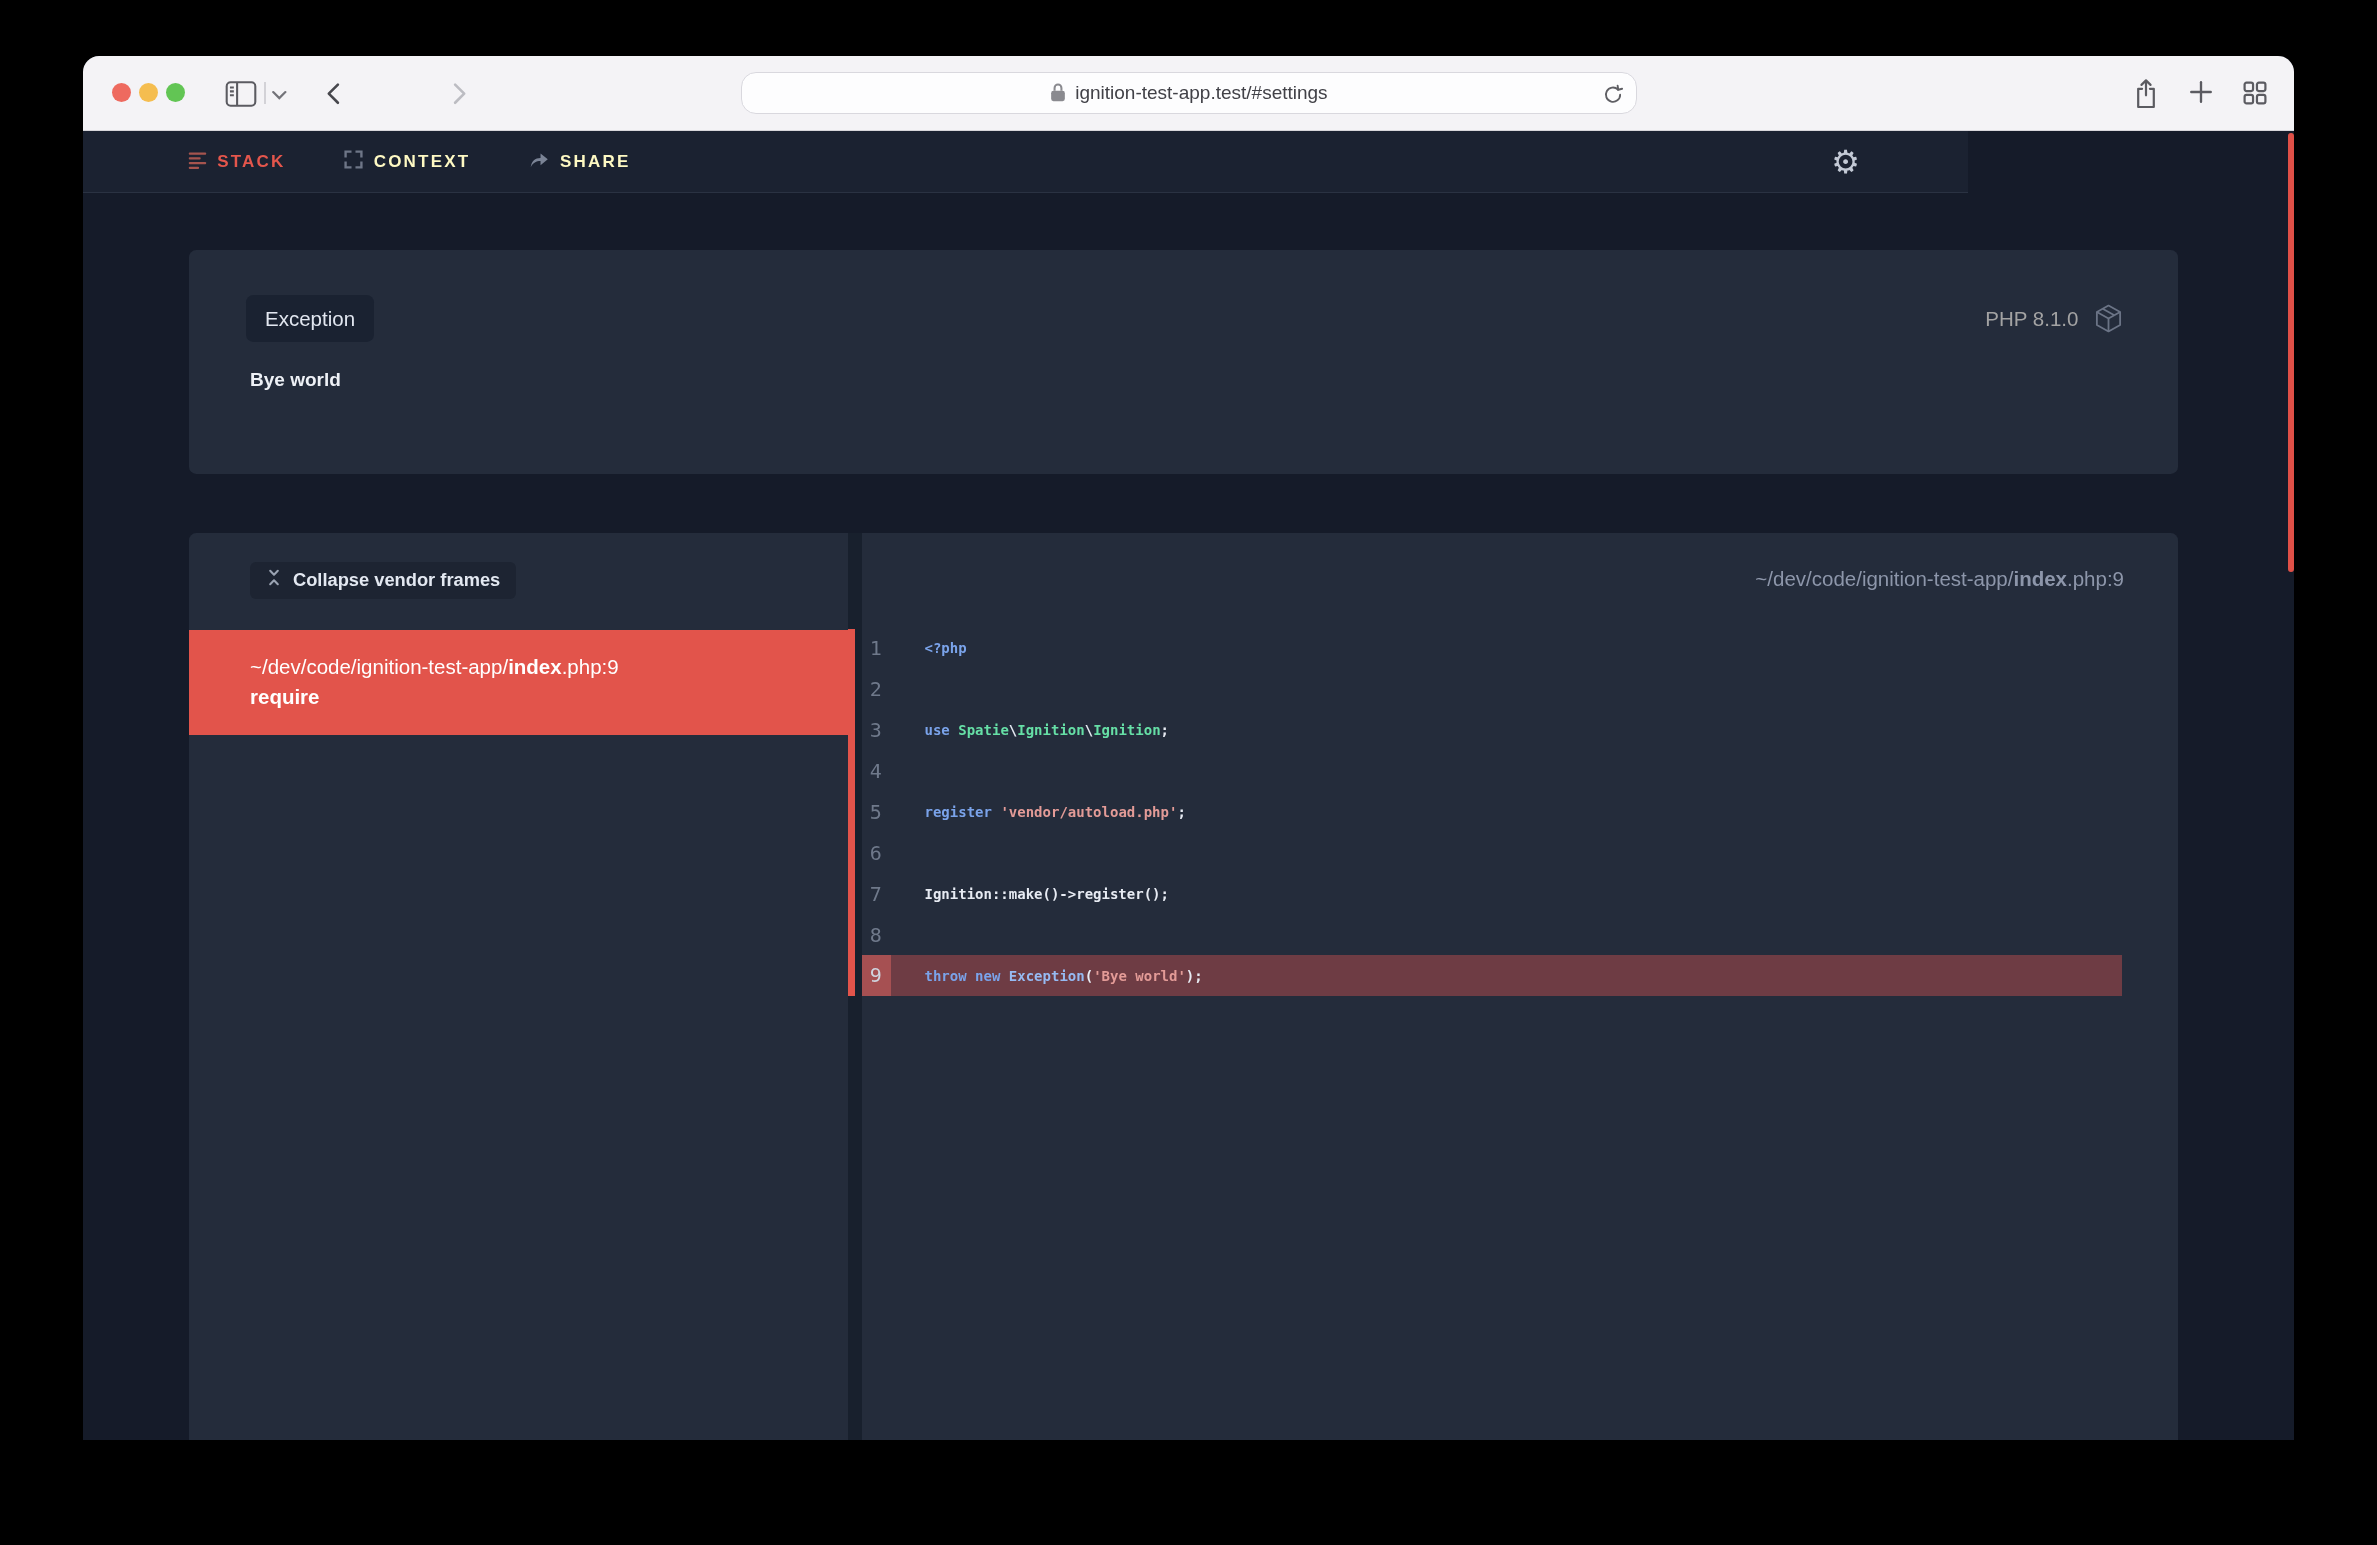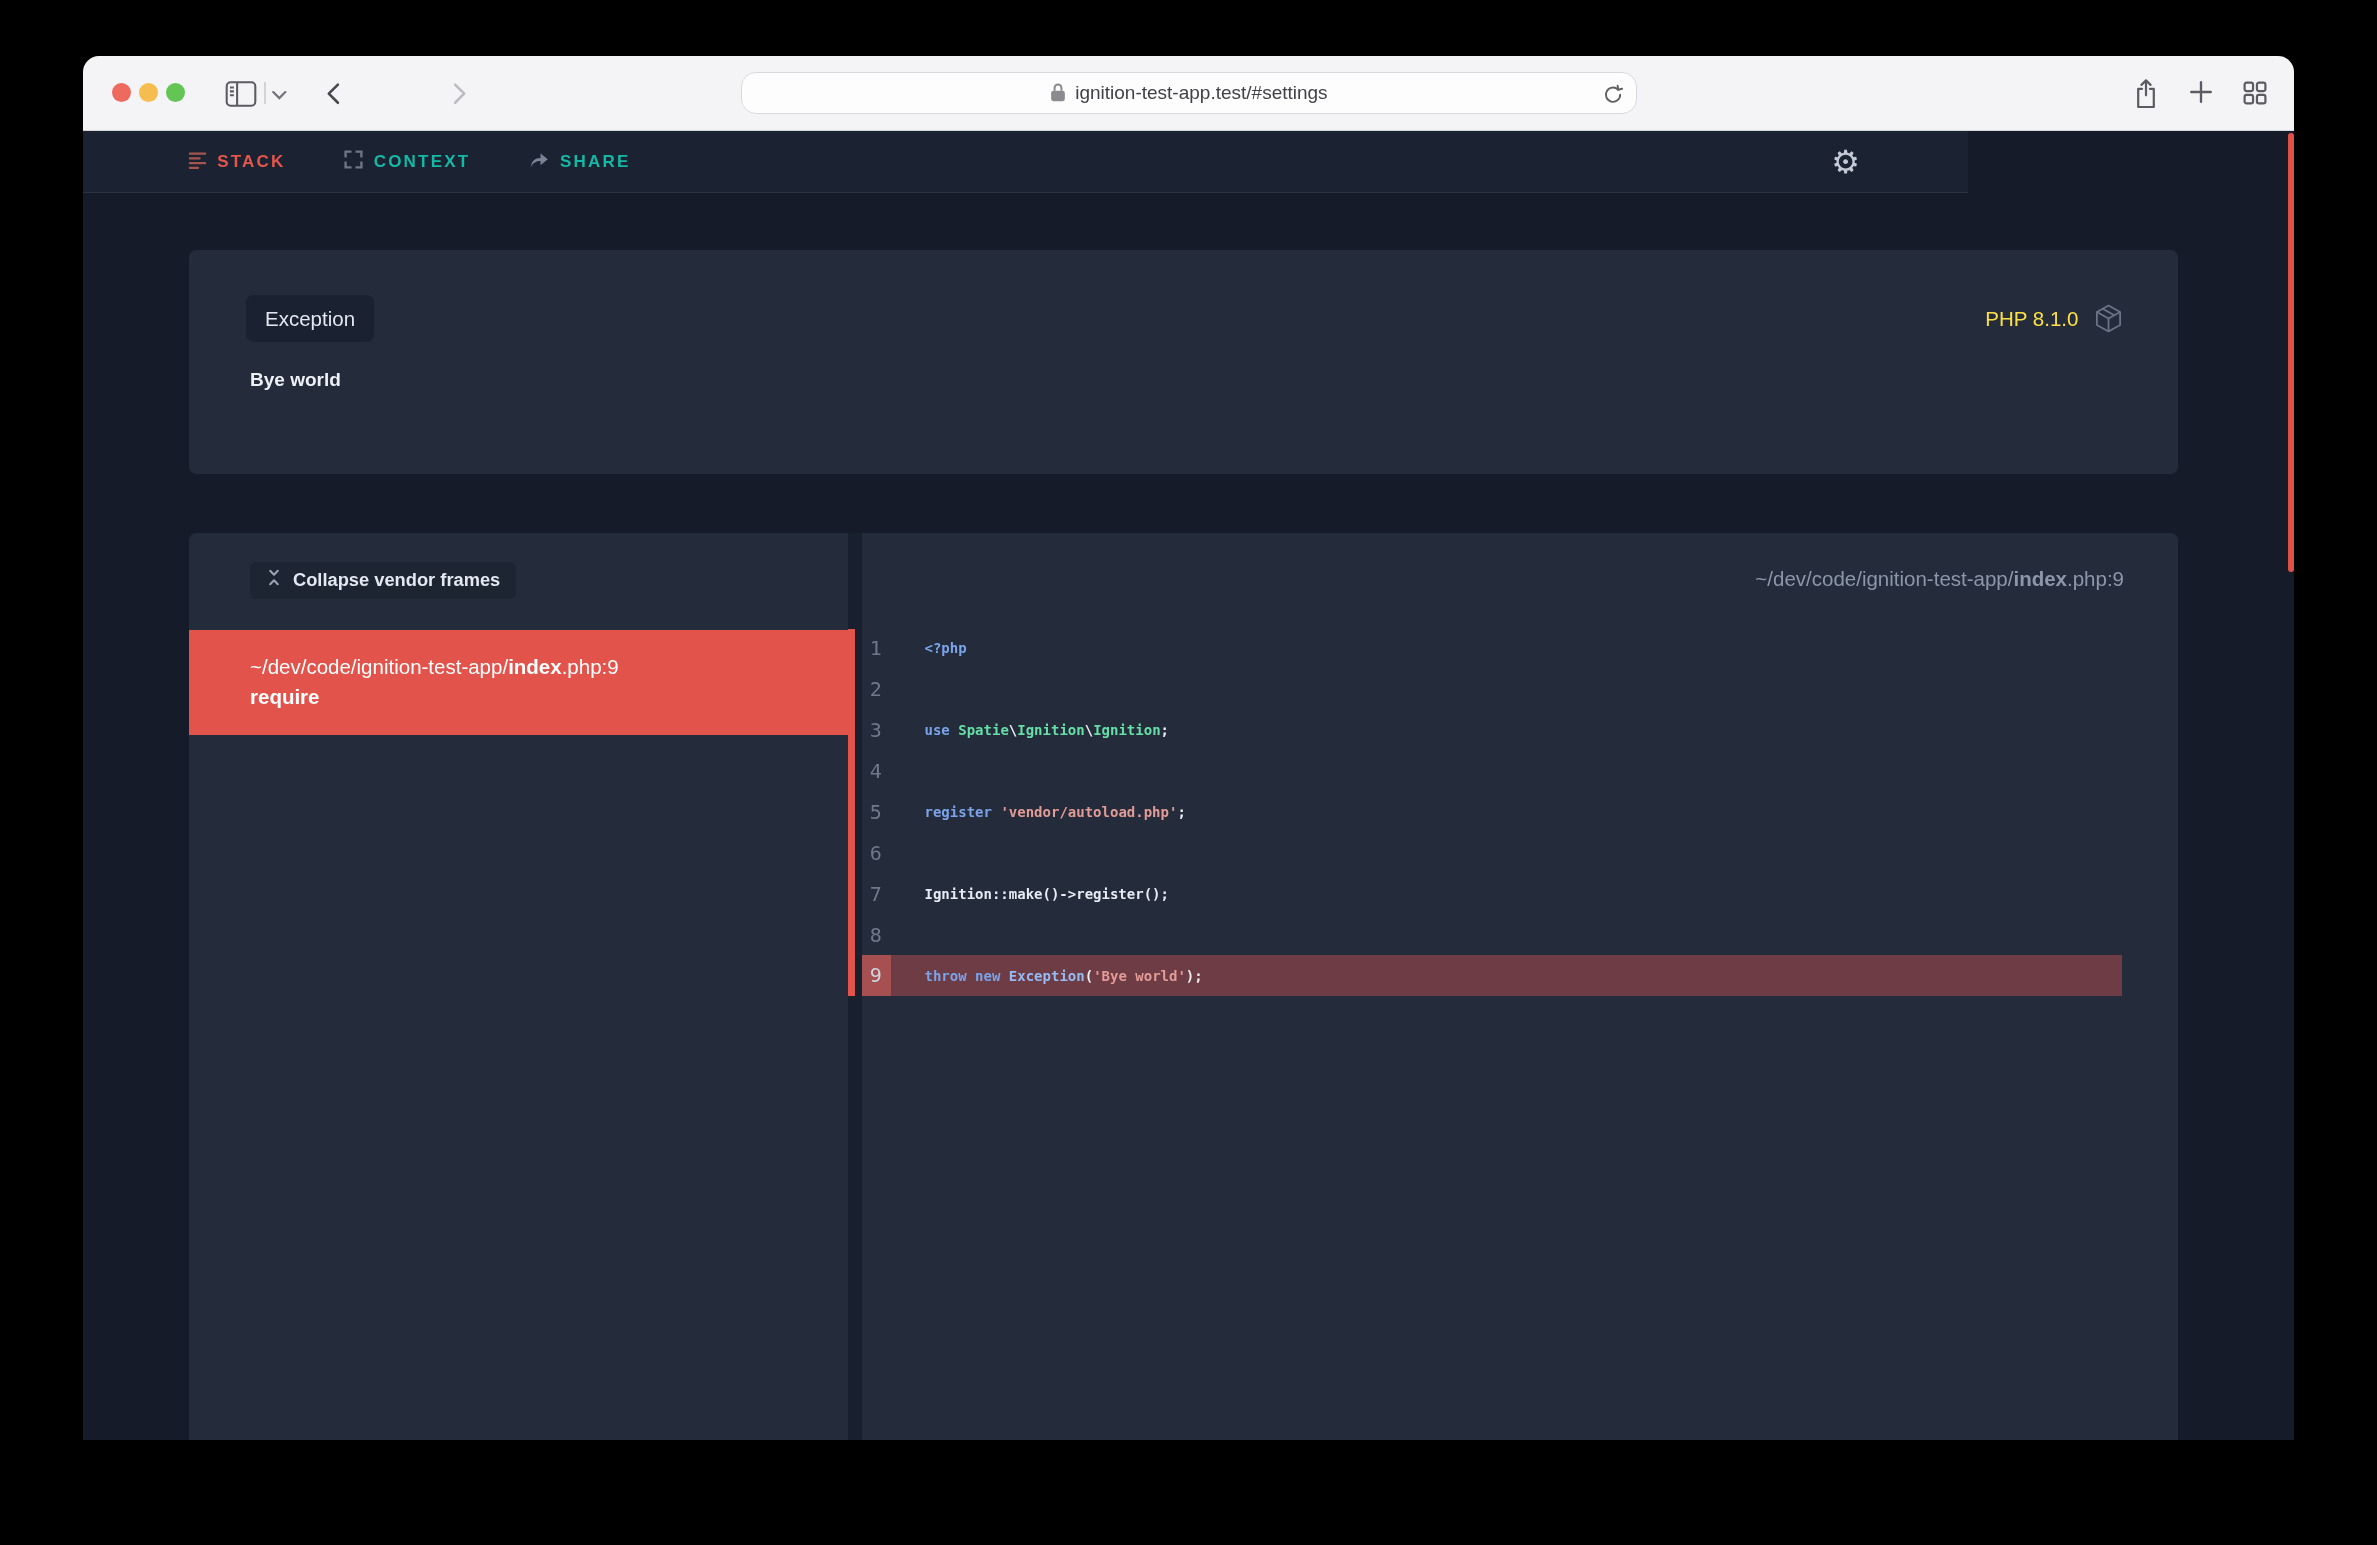--- a/index.html
+++ b/index.html
@@ -23,39 +23,39 @@
             background:#fdfdfe; border:1.5px solid #d9d8de; border-radius:15px;
             display:flex; align-items:center; justify-content:center; gap:8.8px; }
   .urlbar .url-text { font-size:19px; color:#414147; }
   .reload { position:absolute; right:11.7px; top:9.5px; }
 
   
   .ig-nav { position:absolute; left:0; top:75px; width:1885px; height:62px;
             background:#1b2231; border-bottom:1.5px solid #2a3242;
             display:flex; align-items:center; padding-left:105px; }
   .nav-item { display:inline-flex; align-items:center; gap:10.2px; margin-right:59px;
-              font-size:17px; font-weight:700; letter-spacing:2.2px; color:#14b8a6; cursor:pointer; }
+              font-size:17px; font-weight:700; letter-spacing:2.2px; color:#fef9c3; cursor:pointer; }
   .nav-item.active { color:#e4564c; }
   .gear { position:absolute; right:108px; top:0; height:61px; display:flex; align-items:center;
           font-size:32px; color:#c3c9d5; line-height:1; }
 
   
   .scroll-strip { position:absolute; right:0; top:77px; width:5.9px; height:439px;
                   background:#df5047; border-radius:2.9px; z-index:9; }
 
   
   .card { position:absolute; left:106px; width:1989px; background:#242c3b; border-radius:7.3px; }
   .error-card { top:194px; height:224px; }
   .badge { position:absolute; left:57px; top:45px; height:47px; line-height:47px;
            padding:0 19px; background:#1a2231; border-radius:7.3px;
            font-size:20.5px; color:#e2e7f0; }
   .message { position:absolute; left:61px; top:119px; font-size:19px; font-weight:700; color:#eef1f6; }
   .php-row { position:absolute; right:54px; top:53px; height:32px;
              display:flex; align-items:center; gap:14.6px; }
-  .php-ver { font-size:20.5px; color:#fde047; }
+  .php-ver { font-size:20.5px; color:#a3a3a3; }
 
   .main-card { top:477px; height:907px; border-radius:7.3px 7.3px 0 0; display:flex; overflow:hidden; }
   .stack-pane { width:659px; flex:none; }
   .pane-divider { width:14px; flex:none; background:#18202d; position:relative; }
   .active-bar { position:absolute; left:0; top:96px; width:6.6px; height:367px; background:#e2544b; }
 
   .collapse-btn { display:inline-flex; align-items:center; gap:11px; height:37px;
                   margin:28.5px 0 0 61px; padding:0 16px; background:#1d2432; border-radius:5.9px;
                   font-size:18.3px; font-weight:600; color:#e3e8f1; cursor:pointer; }
   .frames { margin-top:31px; }

